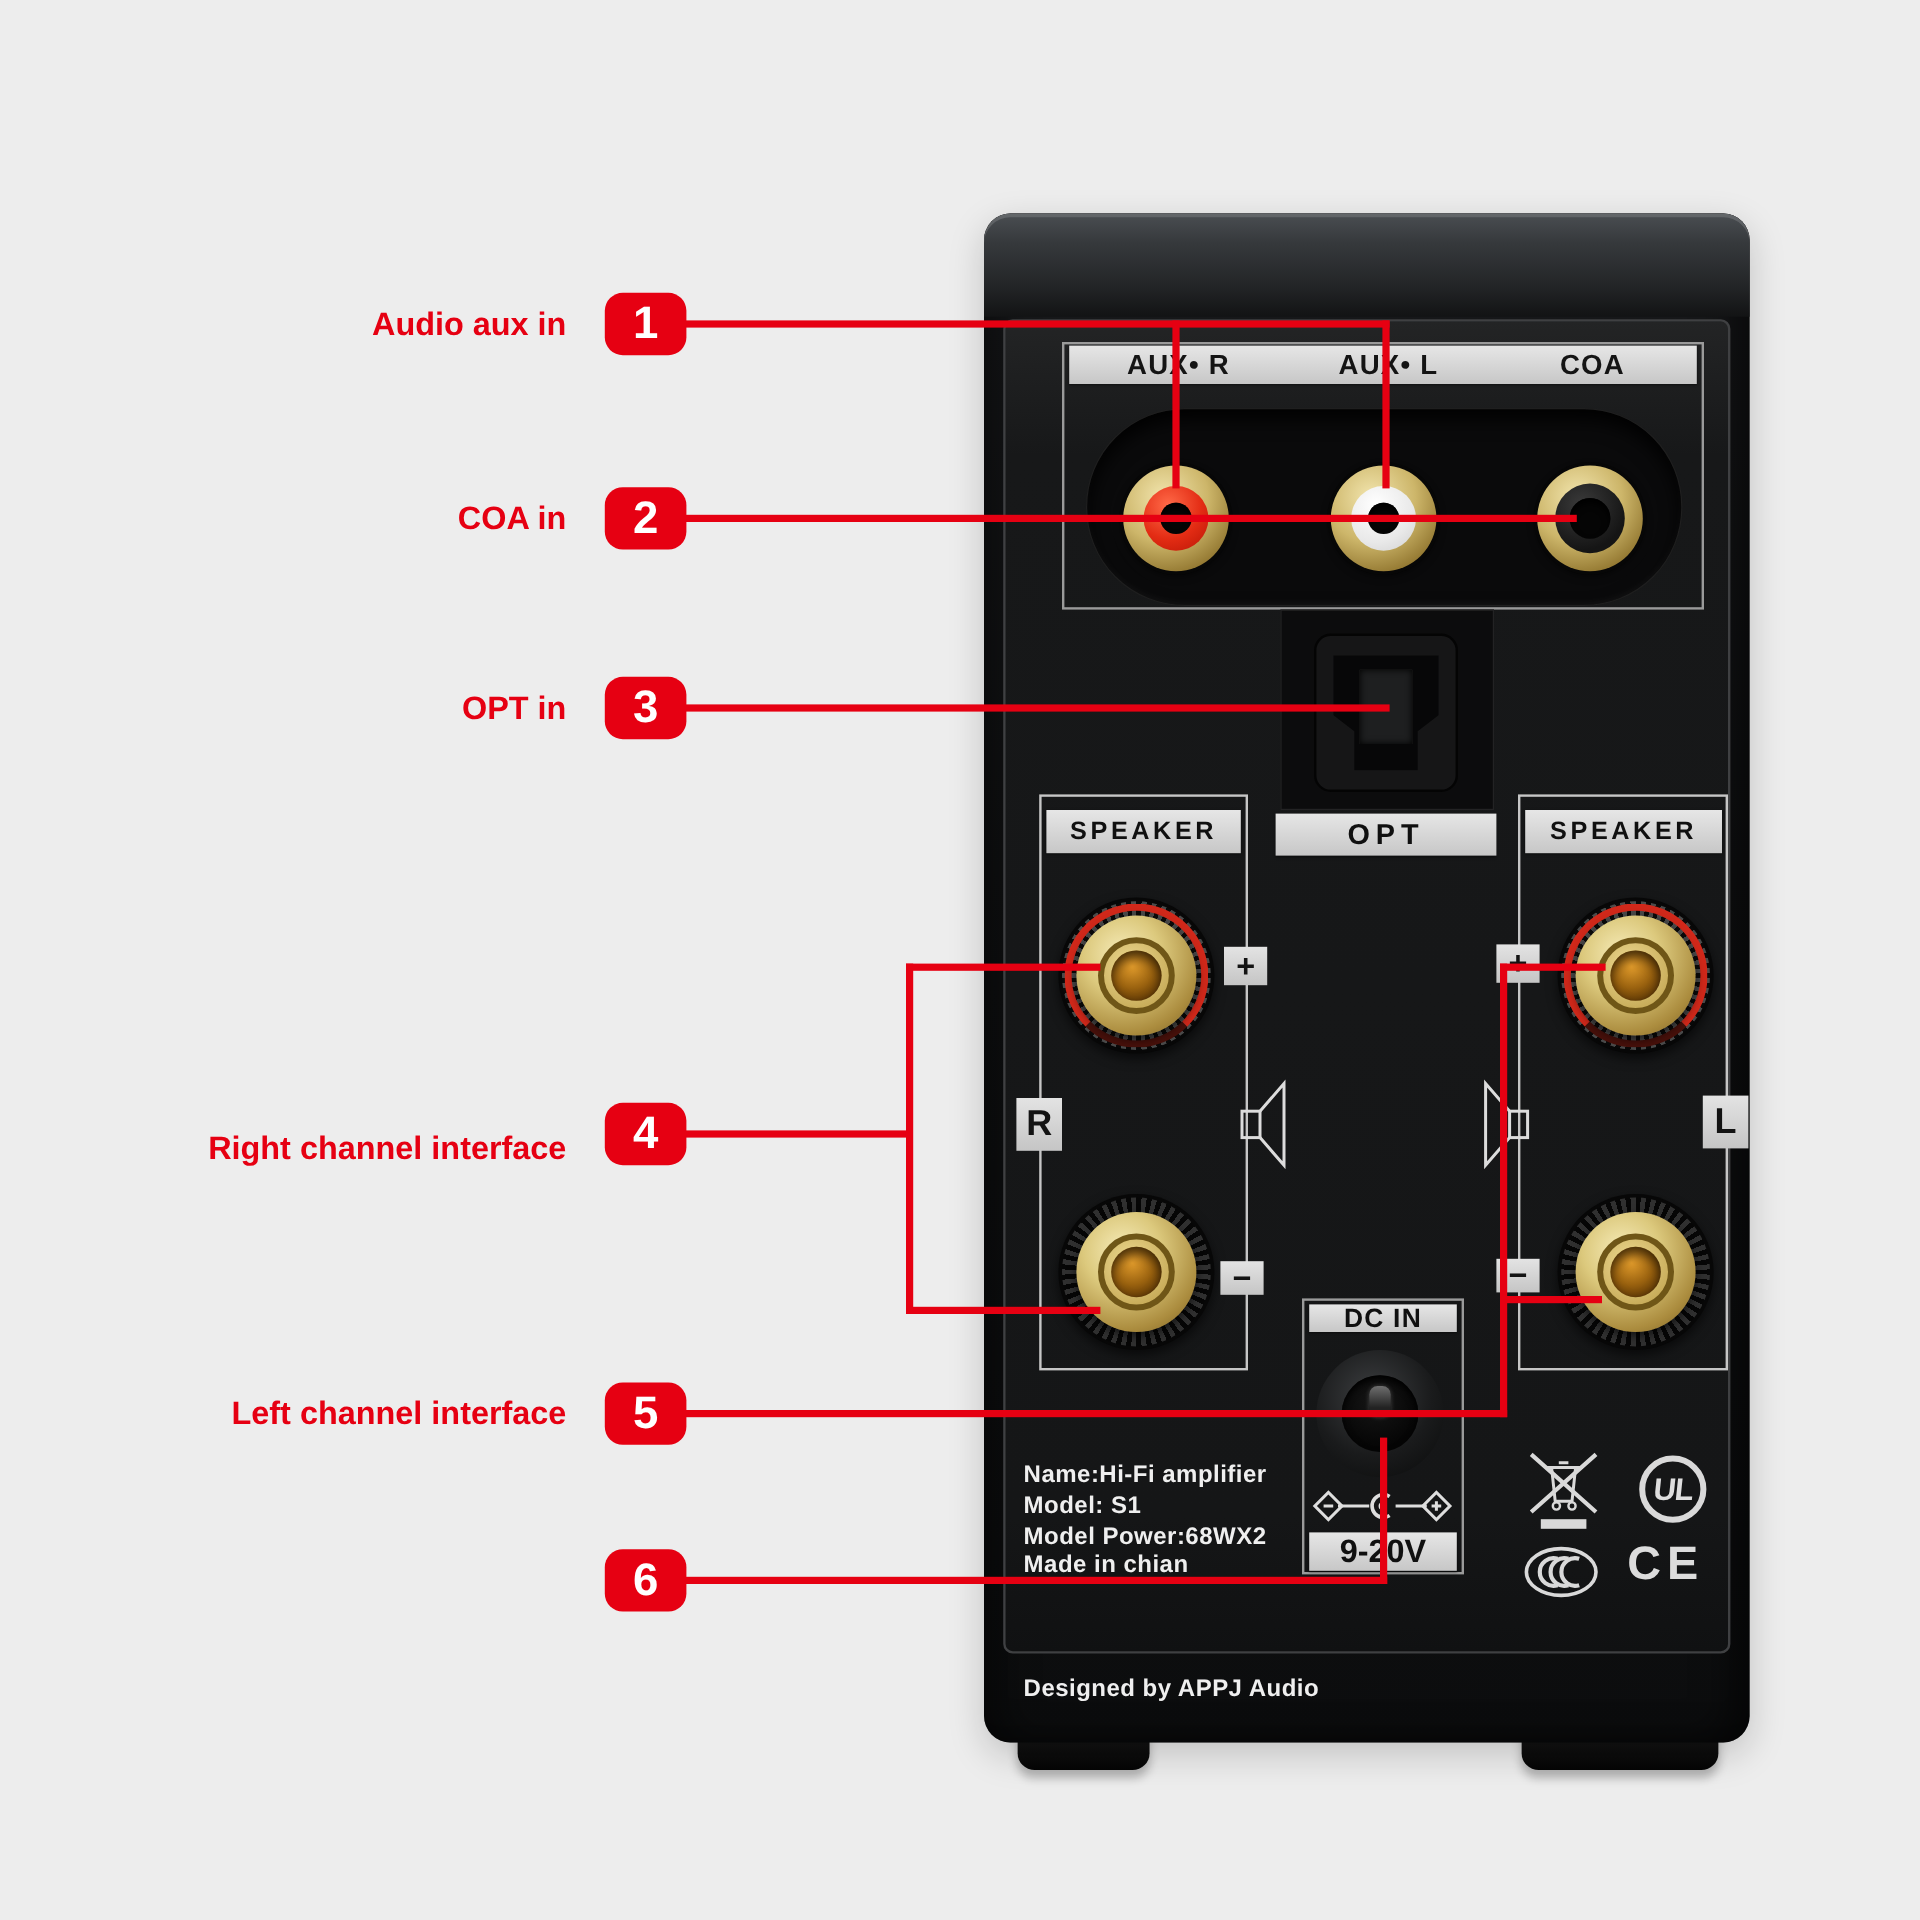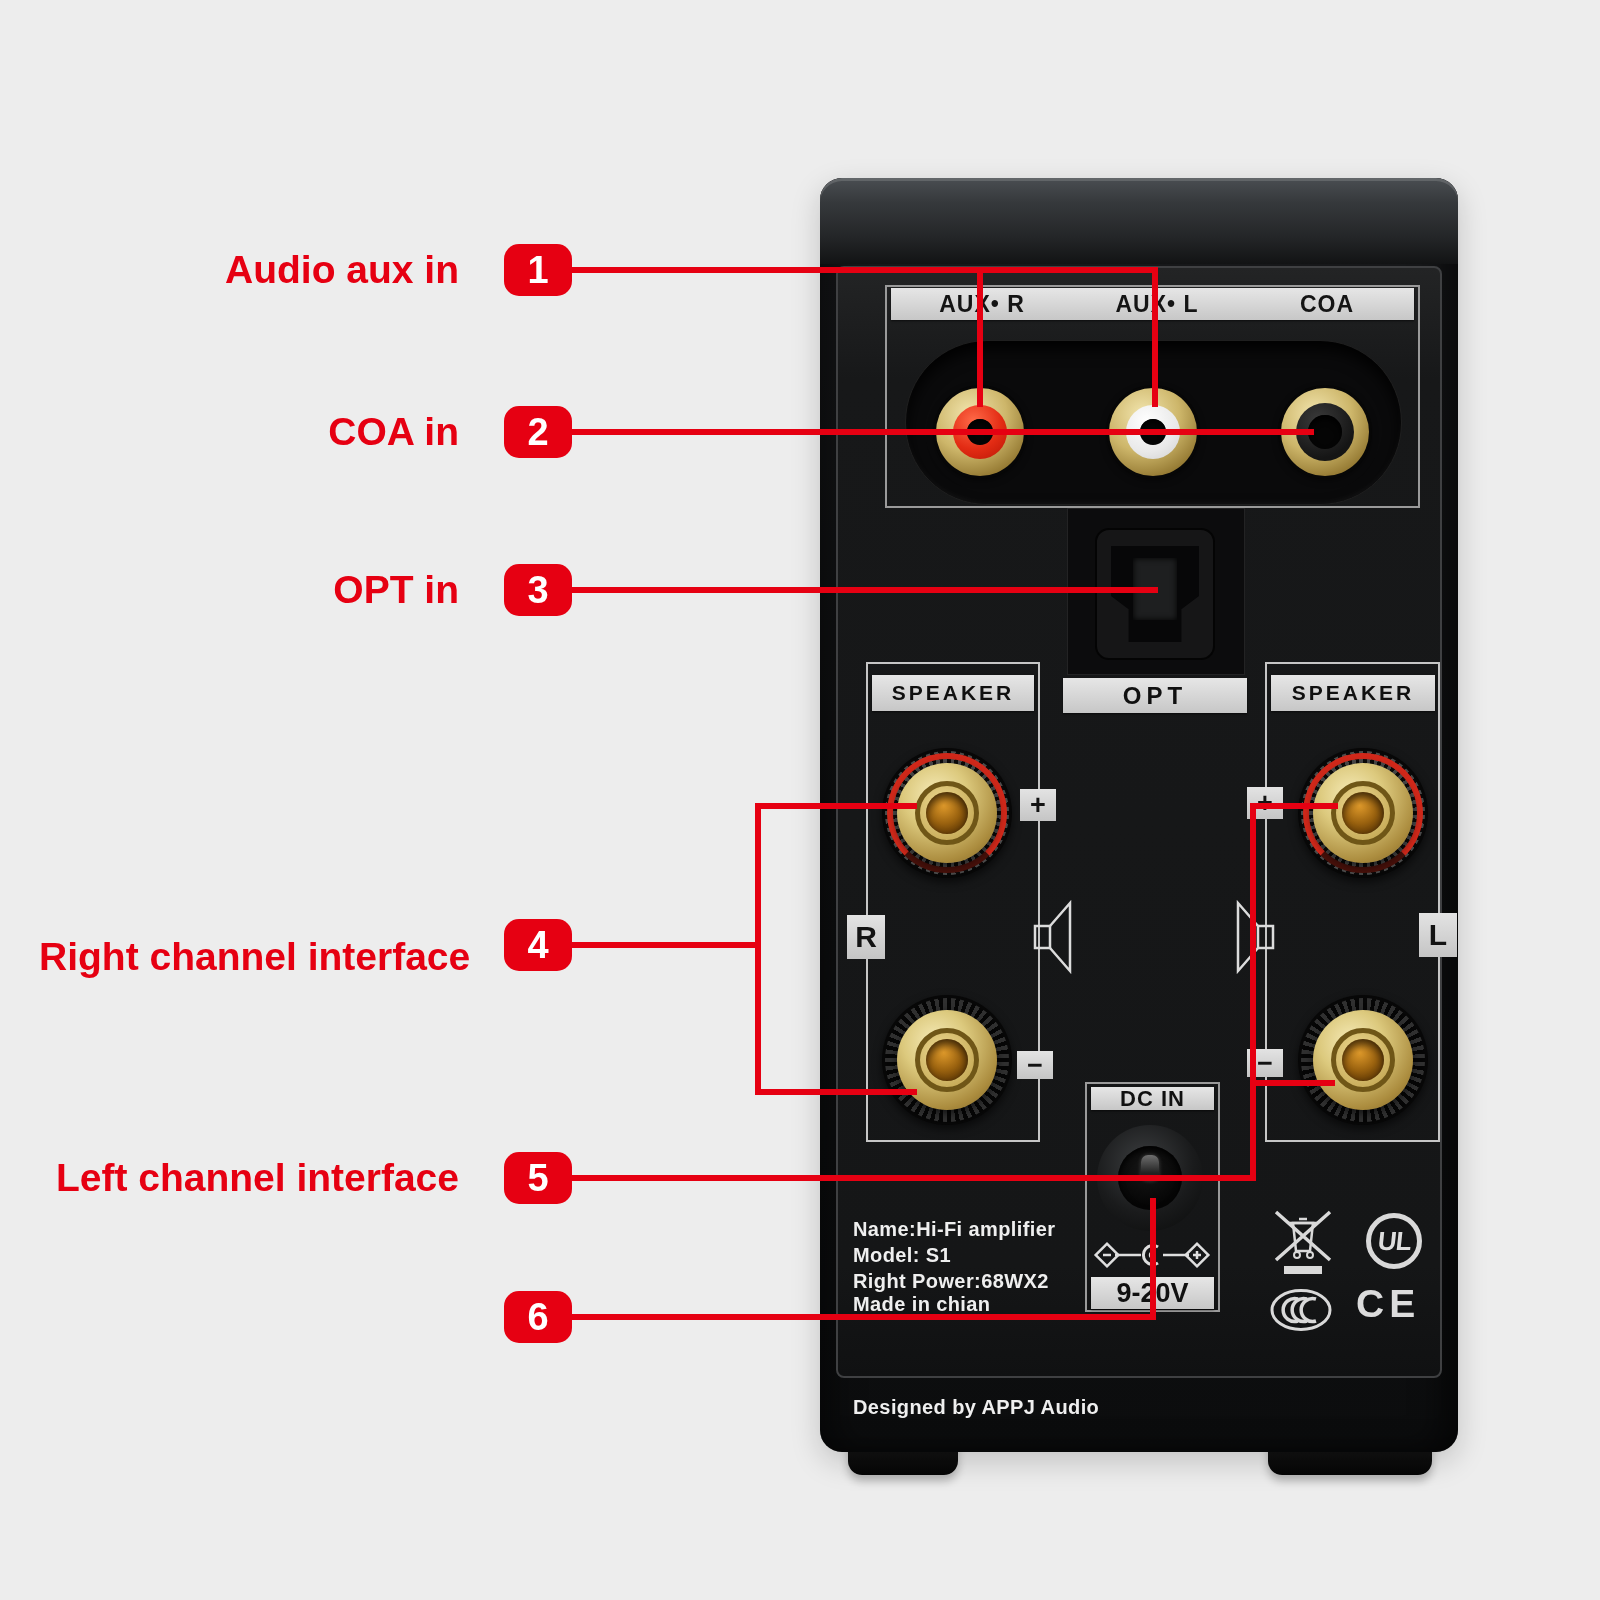--- a/index.html
+++ b/index.html
@@ -85,22 +85,22 @@
   .ulcircle{width:56px;height:56px;border-radius:50%;border:5px solid #d9d9d9;box-sizing:border-box;
             display:grid;place-items:center;}
   .ultext{font-weight:bold;font-size:26px;transform:skewX(-6deg);letter-spacing:-1px;color:#dedede;}
   .cetext{font-weight:bold;font-size:39px;letter-spacing:5px;color:#dcdcdc;}
 
   
   .rline{position:absolute;background:#e60012;z-index:40;}
   .badge{position:absolute;left:504px;width:68px;height:52px;background:#e60012;border-radius:15px;
          color:#ffffff;font-weight:bold;font-size:38px;display:flex;align-items:center;justify-content:center;
          z-index:42;}
-  .rlabel{position:absolute;left:39px;width:420px;height:52px;line-height:52px;text-align:right;
-          color:#e60012;font-weight:bold;font-size:39px;z-index:42;white-space:nowrap;}
+  .rlabel{position:absolute;left:52px;width:420px;height:52px;line-height:52px;text-align:right;
+          color:#e60012;font-weight:bold;font-size:27px;z-index:42;white-space:nowrap;}
   svg{display:block;}
 </style>
 </head>
 <body>
 
 <div class="canvas">
 
   <div class="foot" style="left:848px;top:1425px;width:110px;height:50px;"></div>
   <div class="foot" style="left:1268px;top:1425px;width:164px;height:50px;"></div>
 
@@ -196,21 +196,21 @@
     <path d="M10 15 h8" stroke="#dedede" stroke-width="2.5"></path>
     <path d="M65 7 A9.5 9.5 0 1 0 65 23" fill="none" stroke="#dedede" stroke-width="3"></path>
     <circle cx="59" cy="15" r="3.2" fill="#dedede"></circle>
     <rect x="96" y="7" width="16" height="16" transform="rotate(45 104 15)" fill="none" stroke="#dedede" stroke-width="2.5"></rect>
     <path d="M100 15 h8 M104 11 v8" stroke="#dedede" stroke-width="2.5"></path>
   </svg>
   <div class="strip" style="left:1091px;top:1277px;width:123px;height:32px;font-size:27px;">9-20V</div>
 
   <div class="spec" style="left:853px;top:1217px;">Name:Hi-Fi amplifier</div>
   <div class="spec" style="left:853px;top:1243px;">Model: S1</div>
-  <div class="spec" style="left:853px;top:1269px;">Right Power:68WX2</div>
+  <div class="spec" style="left:853px;top:1269px;">Model Power:68WX2</div>
   <div class="spec" style="left:853px;top:1292px;">Made in chian</div>
   <div class="spec" style="left:853px;top:1395px;">Designed by APPJ Audio</div>
 
   <svg class="cert" style="left:1273px;top:1206px;" width="60" height="72" viewBox="0 0 60 72">
     <path d="M20 17 h20 l-3 28 h-14 z" fill="none" stroke="#d9d9d9" stroke-width="2.5"></path>
     <path d="M15 17 h30 M26 13 h8" fill="none" stroke="#d9d9d9" stroke-width="2.5"></path>
     <path d="M3 6 L57 54 M57 6 L3 54" stroke="#d9d9d9" stroke-width="3.5"></path>
     <circle cx="24" cy="49" r="3" fill="none" stroke="#d9d9d9" stroke-width="2"></circle>
     <circle cx="37" cy="49" r="3" fill="none" stroke="#d9d9d9" stroke-width="2"></circle>
     <rect x="11" y="60" width="38" height="8" fill="#d9d9d9"></rect>

